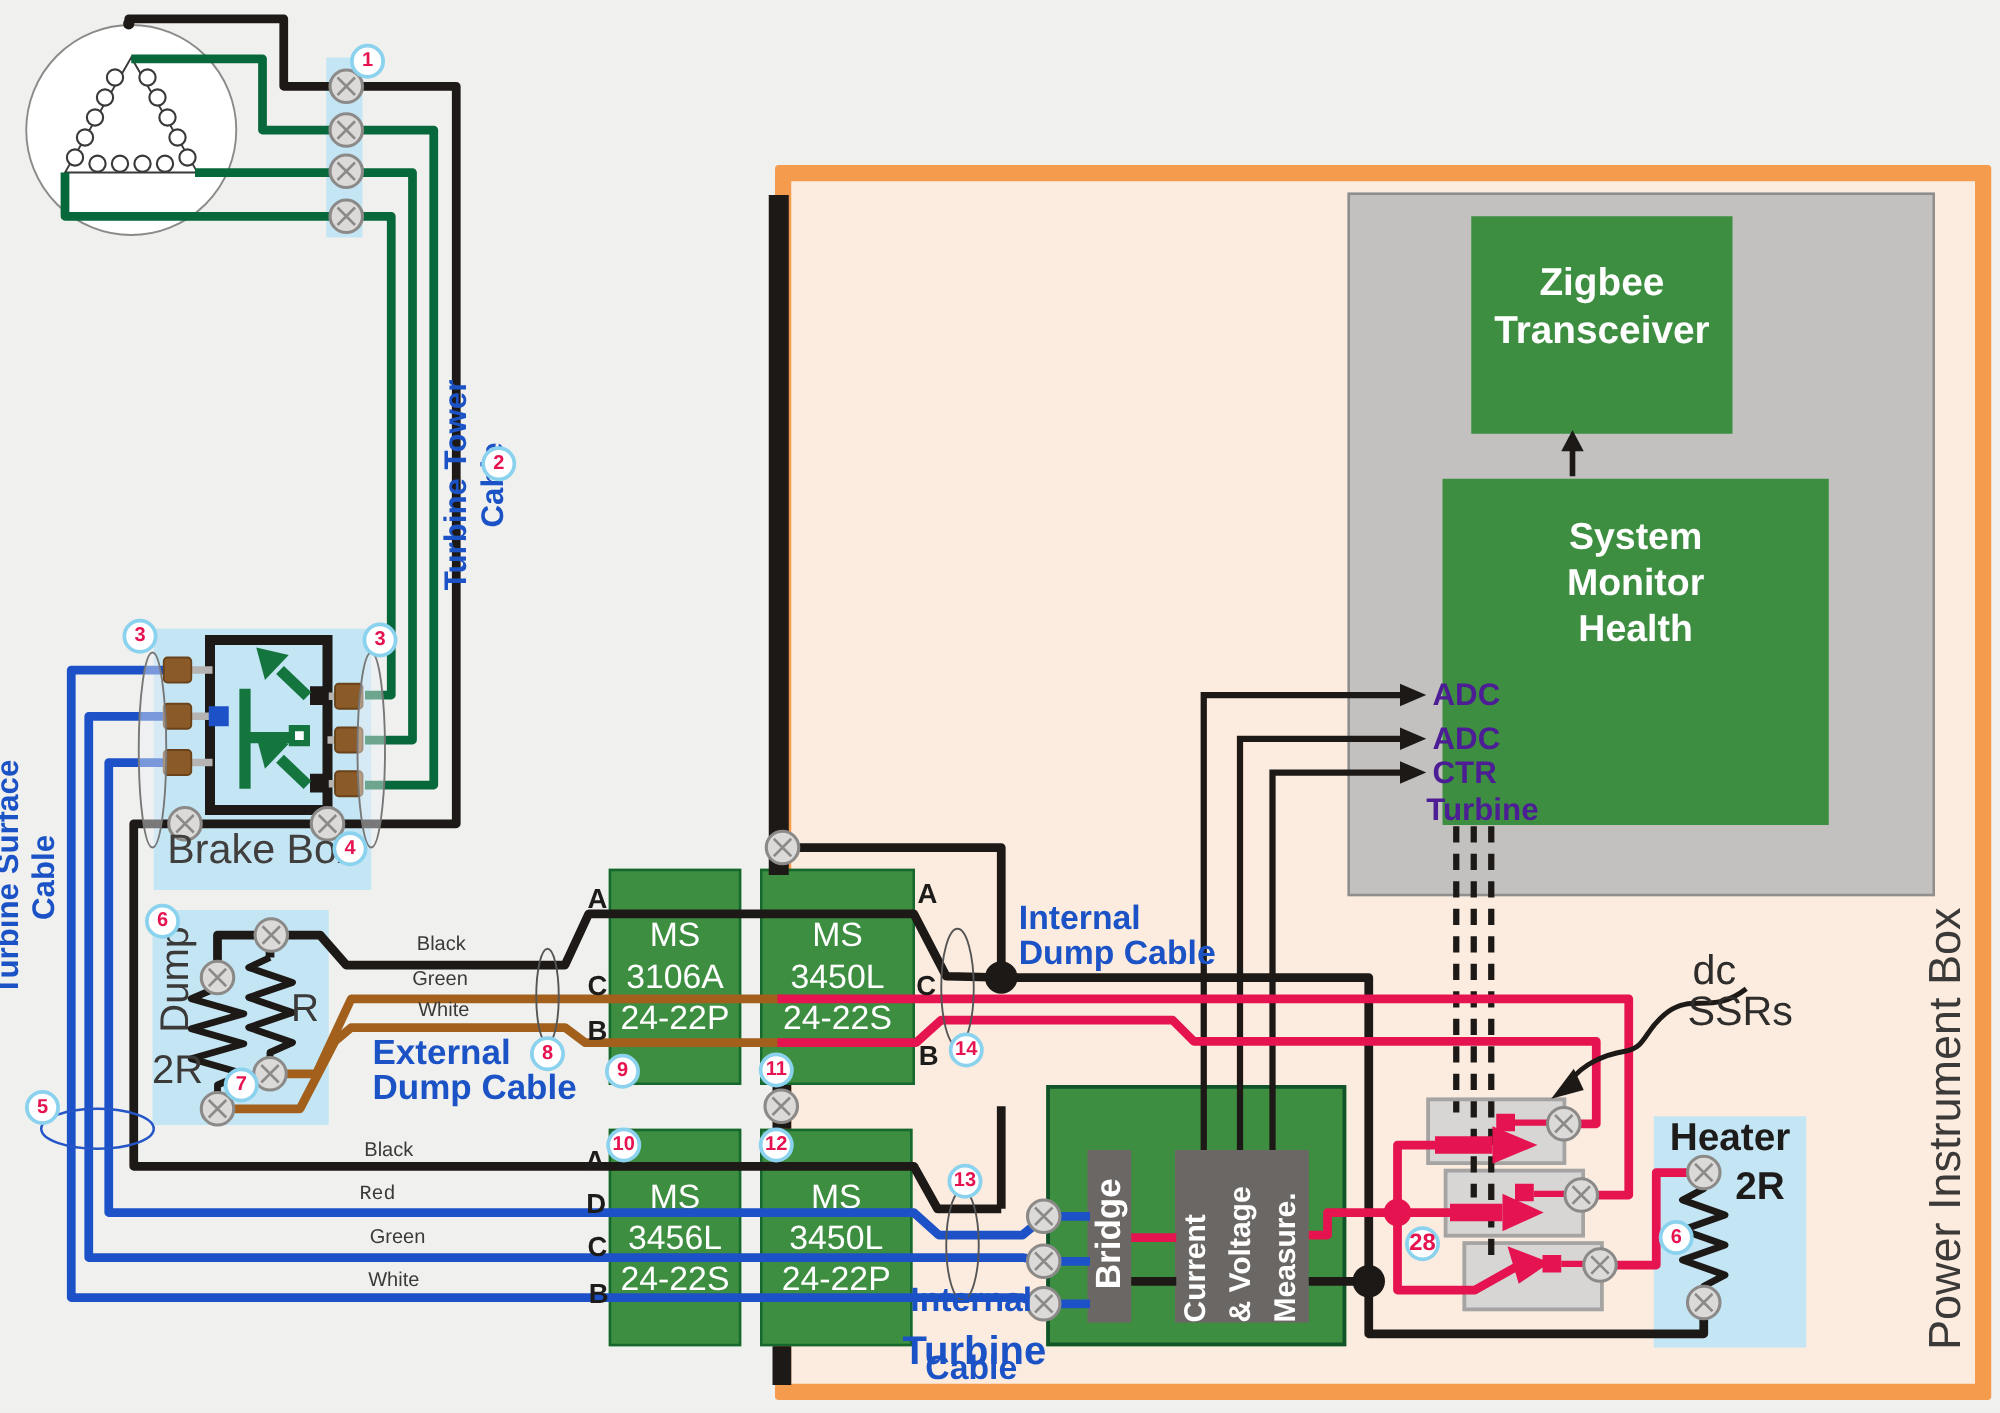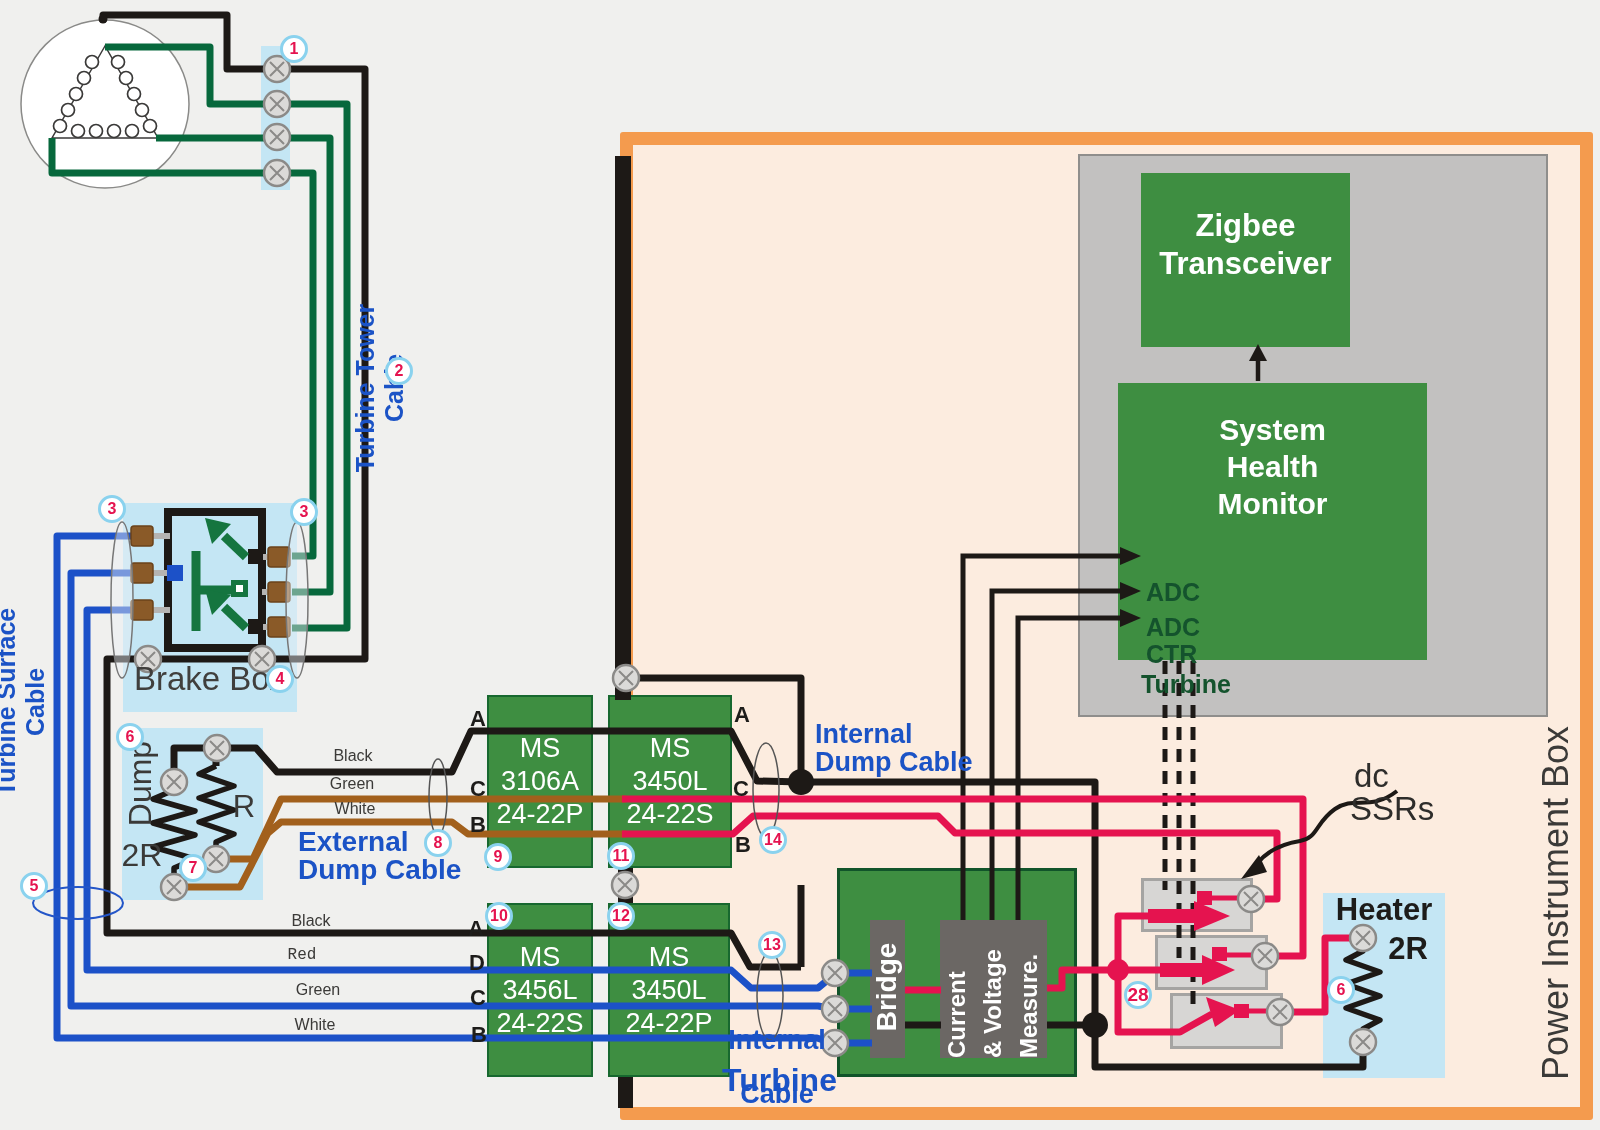--- a/index.html
+++ b/index.html
@@ -5,35 +5,35 @@
   html,body{margin:0;padding:0;background:#eef0ee;}
   #canvas{position:relative;width:1600px;height:1130px;background:#f0f0ee;overflow:hidden;
           font-family:"Liberation Sans",sans-serif;}
   .abs{position:absolute;}
   
   #power-box{left:620px;top:132px;width:973px;height:988px;background:#fcecdf;
              border:13px solid #f49b4e;box-sizing:border-box;z-index:1;border-radius:3px;}
   #gray-box{left:1078px;top:154px;width:470px;height:563px;background:#c2c1c0;
             border:2px solid #8f8e8c;box-sizing:border-box;z-index:2;}
   .lblue{background:#c4e6f4;z-index:2;}
-  .gbox{background:#3e8e41;z-index:3;color:#fff;font-weight:bold;text-align:center;}
+  .gbox{background:#3e8e41;z-index:3;color:#fff;font-weight:bold;text-align:center;margin-left:36px;}
   .msbox{background:#3e8e41;border:2px solid #17682f;box-sizing:border-box;z-index:3;
          display:flex;flex-direction:column;justify-content:center;color:#fff;
          font-size:27px;line-height:33px;text-align:center;}
   .graysub{background:#6b6764;z-index:4;}
   .ssr{background:#d7d6d4;border:3px solid #a5a4a2;box-sizing:border-box;z-index:4;}
   
   #wires{position:absolute;left:0;top:0;z-index:5;}
   
   .lbl{position:absolute;z-index:8;color:#3b3a38;}
   .blue{color:#1b53c6;font-weight:bold;}
   .vrot{transform:rotate(-90deg);text-align:center;}
   .wtag{font-size:16px;width:80px;text-align:center;color:#3b3a38;}
   .pin{font-size:22px;font-weight:bold;width:26px;text-align:center;color:#1d1c1a;z-index:8;}
-  .yellow{color:#14532d;font-weight:bold;font-size:25px;margin-top:36px;}
+  .yellow{color:#4c1d95;font-weight:bold;font-size:25px;}
   .badge{position:absolute;width:28px;height:28px;border-radius:50%;background:#fff;
          border:3px solid #8ad2ee;color:#e5134f;font-weight:bold;font-size:16px;
          display:flex;align-items:center;justify-content:center;z-index:9;box-sizing:border-box;}
   .white{color:#fff;}
 </style>
 </head>
 <body>
 
 <div id="canvas">
 
@@ -44,22 +44,22 @@
   <div class="abs lblue" style="left:123px;top:503px;width:174px;height:209px;"></div>
   <div class="abs lblue" style="left:122px;top:728px;width:141px;height:172px;"></div>
   <div class="abs lblue" style="left:1323px;top:893px;width:122px;height:185px;"></div>
 
   <div class="abs gbox" style="left:1141px;top:173px;width:209px;height:174px;padding-top:34px;box-sizing:border-box;font-size:31px;line-height:38px;">
     <div>Zigbee</div>
     <div>Transceiver</div>
   </div>
   <div class="abs gbox" style="left:1118px;top:383px;width:309px;height:277px;padding-top:28px;box-sizing:border-box;font-size:30px;line-height:37px;">
     <div>System</div>
+    <div>Monitor</div>
     <div>Health</div>
-    <div>Monitor</div>
   </div>
 
   <div class="abs msbox" style="left:487px;top:695px;width:106px;height:173px;">
     <div>MS</div>
     <div>3106A</div>
     <div>24-22P</div>
   </div>
   <div class="abs msbox" style="left:608px;top:695px;width:124px;height:173px;">
     <div>MS</div>
     <div>3450L</div>

